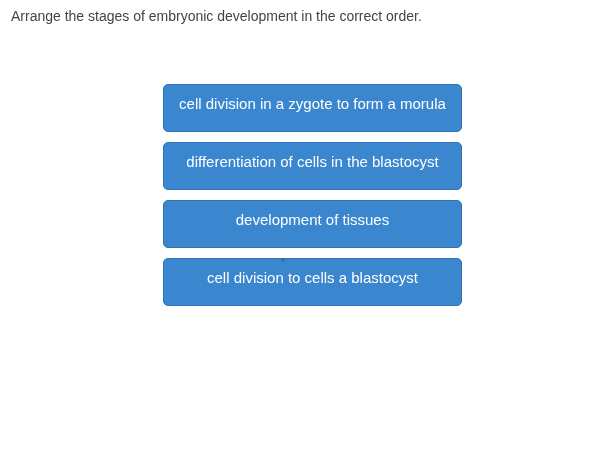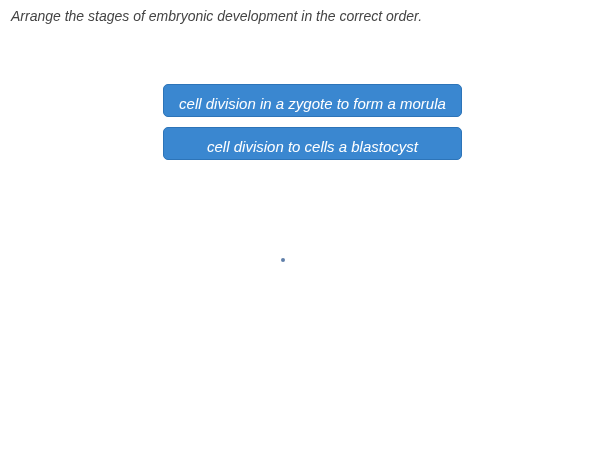--- a/index.html
+++ b/index.html
@@ -2,21 +2,21 @@
 <html style="--card-bg: #3a87d0; --card-border: #2d74b8; --card-text: #ffffff; --title-text: #444444; --page-bg: #ffffff;"><head>
 <meta charset="utf-8">
 <style>
   :root {
     --card-bg: #3a87d0;
     --card-border: #2d74b8;
     --card-text: #ffffff;
     --title-text: #444444;
     --page-bg: #ffffff;
   }
-  * { margin: 0; padding: 0; box-sizing: border-box; font-style: italic; }
+  * { margin: 0; padding: 0; box-sizing: border-box; }
   html, body {
     background: var(--page-bg);
     font-family: "Liberation Sans", sans-serif;
   }
   .screen {
     position: relative;
     width: 615px;
     height: 463px;
     background: var(--page-bg);
     overflow: hidden;
@@ -33,21 +33,21 @@
     position: absolute;
     left: 163px;
     top: 84px;
     width: 299px;
     display: flex;
     flex-direction: column;
     gap: 10px;
   }
   .drag-card {
     width: 299px;
-    height: 33px;
+    height: 48px;
     background: var(--card-bg);
     border: 1px solid var(--card-border);
     border-radius: 5px;
     color: var(--card-text);
     font-size: 15px;
     line-height: 19px;
     text-align: center;
     padding-top: 9px;
     cursor: move;
     user-select: none;
@@ -65,18 +65,20 @@
 </style>
 </head>
 <body>
 
 <div class="screen">
 
   <div class="prompt">Arrange the stages of embryonic development in the correct order.</div>
 
   <div class="card-stack">
     <div class="drag-card">cell division in a zygote to form a morula</div>
+    <div class="drag-card">differentiation of cells in the blastocyst</div>
+    <div class="drag-card">development of tissues</div>
     <div class="drag-card">cell division to cells a blastocyst</div>
   </div>
 
   <div class="stray-dot"></div>
 
 </div>
 
 </body></html>

